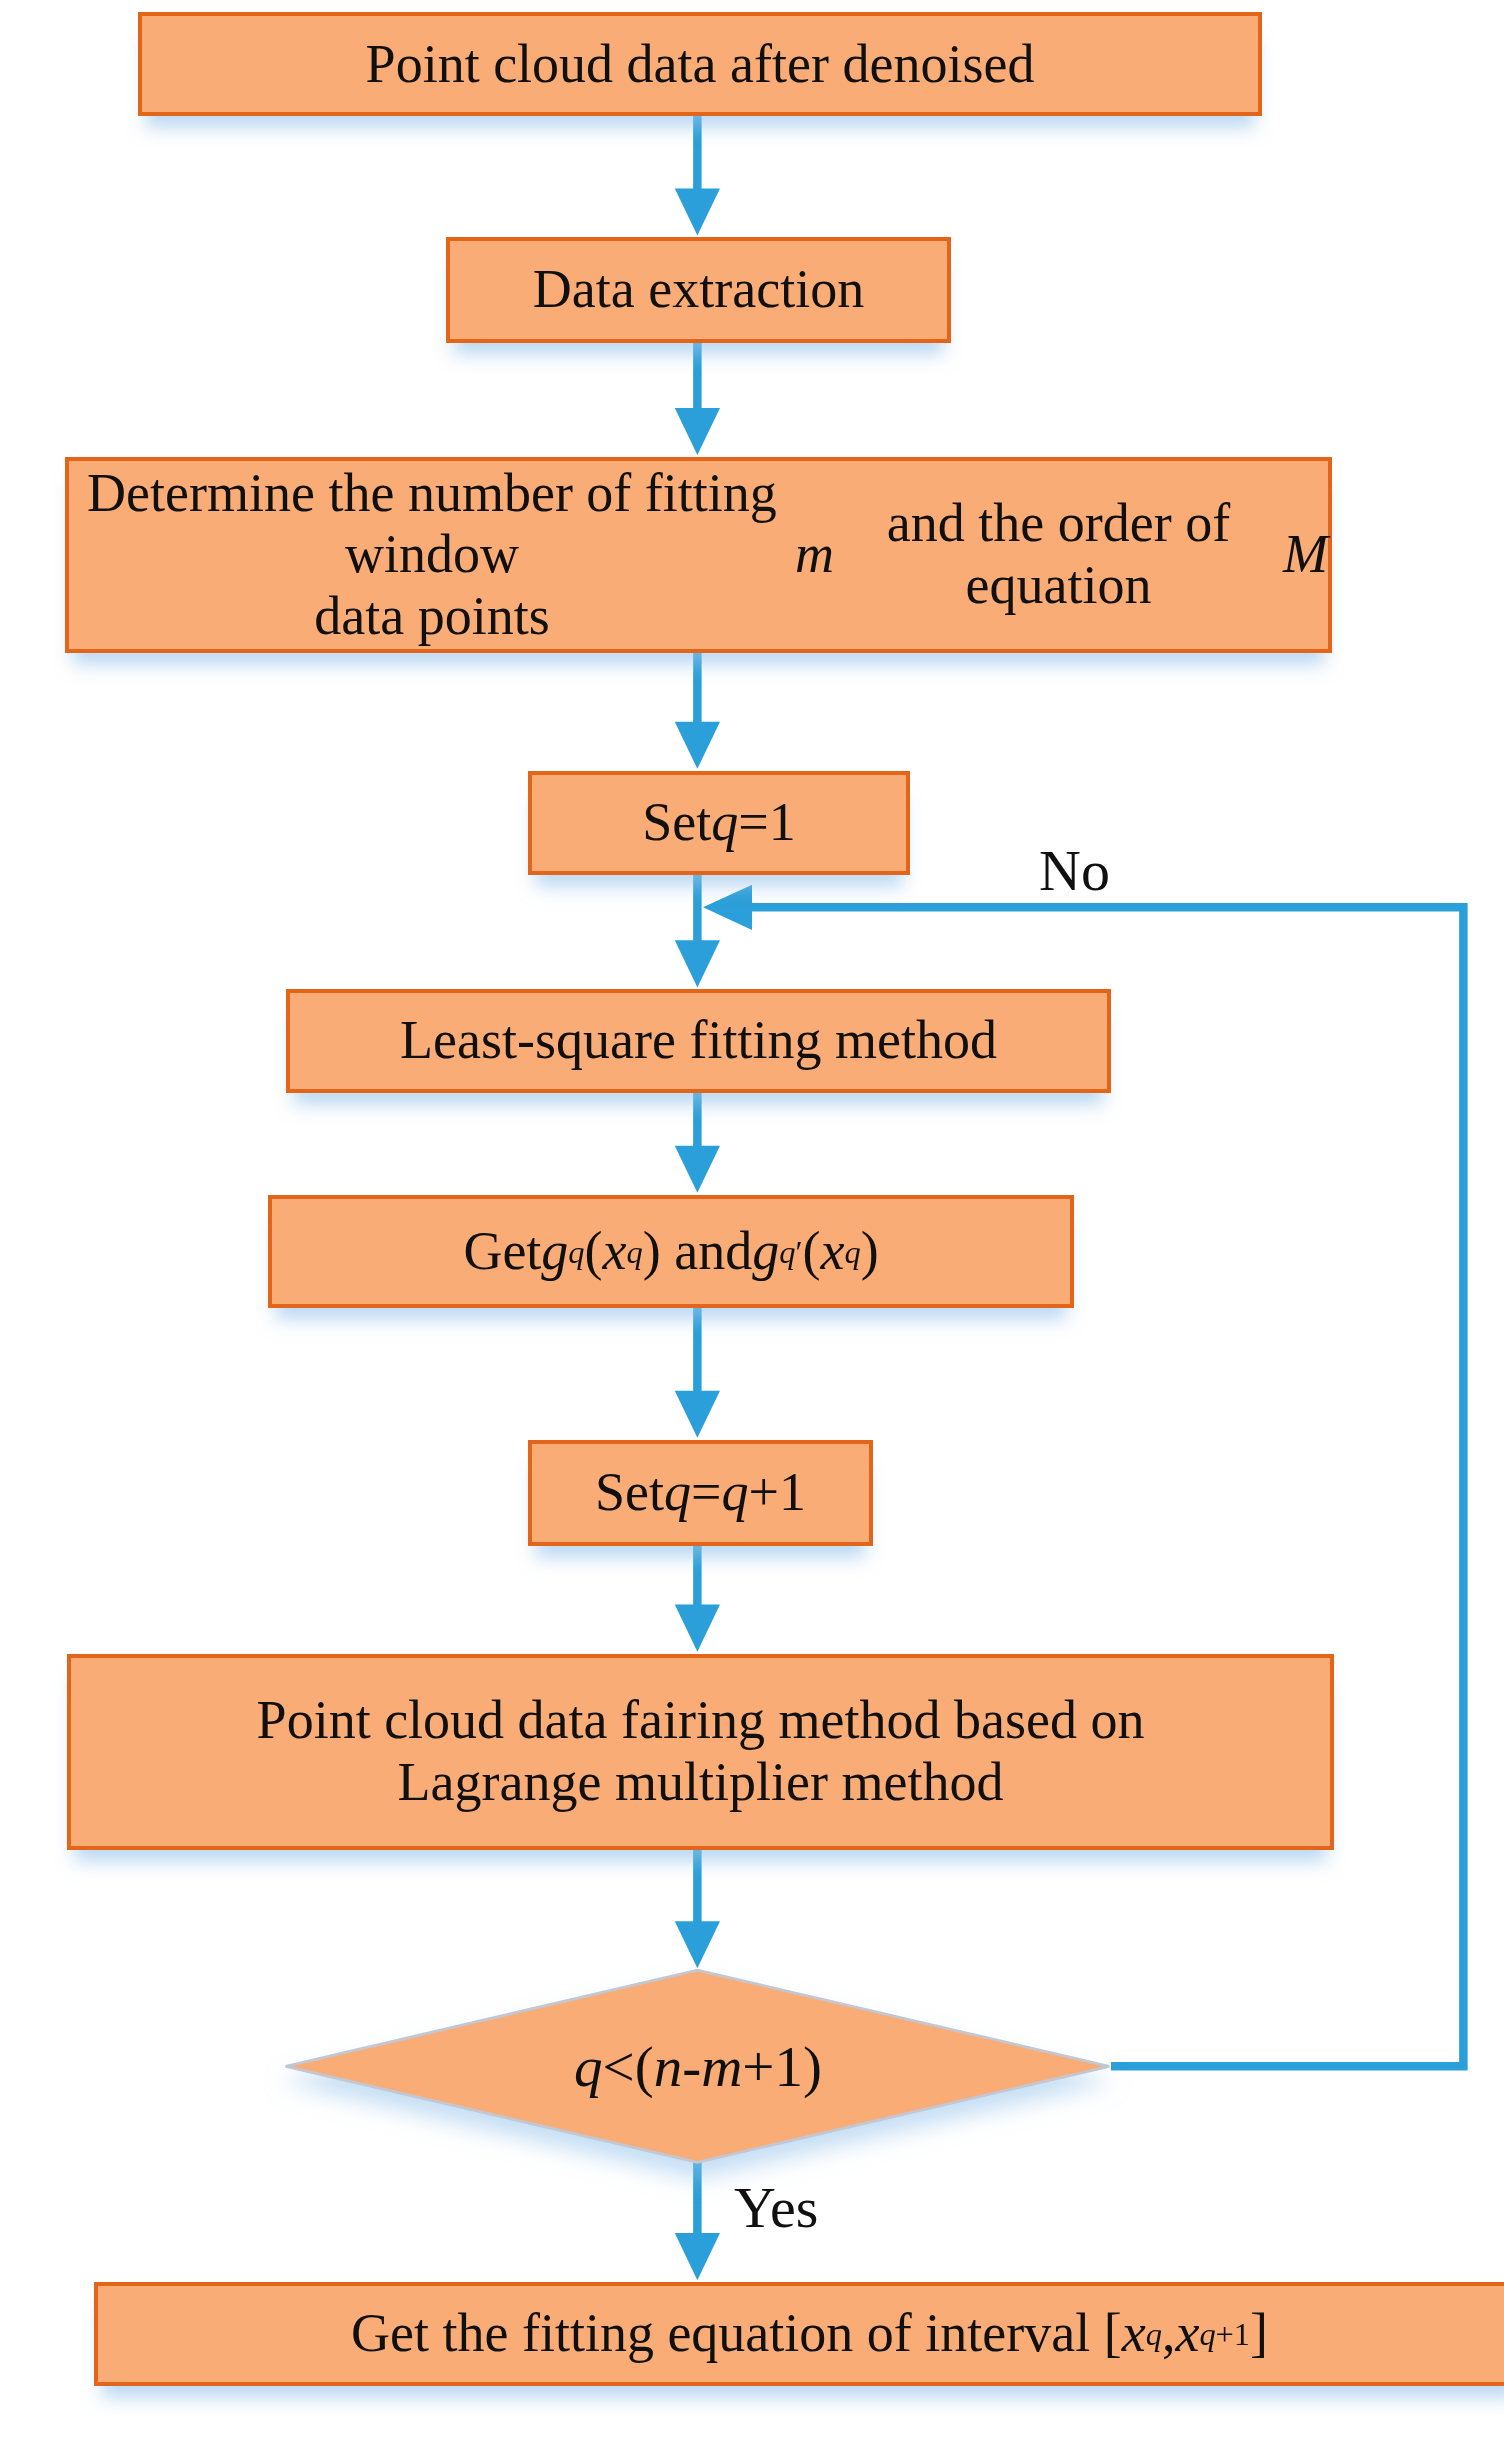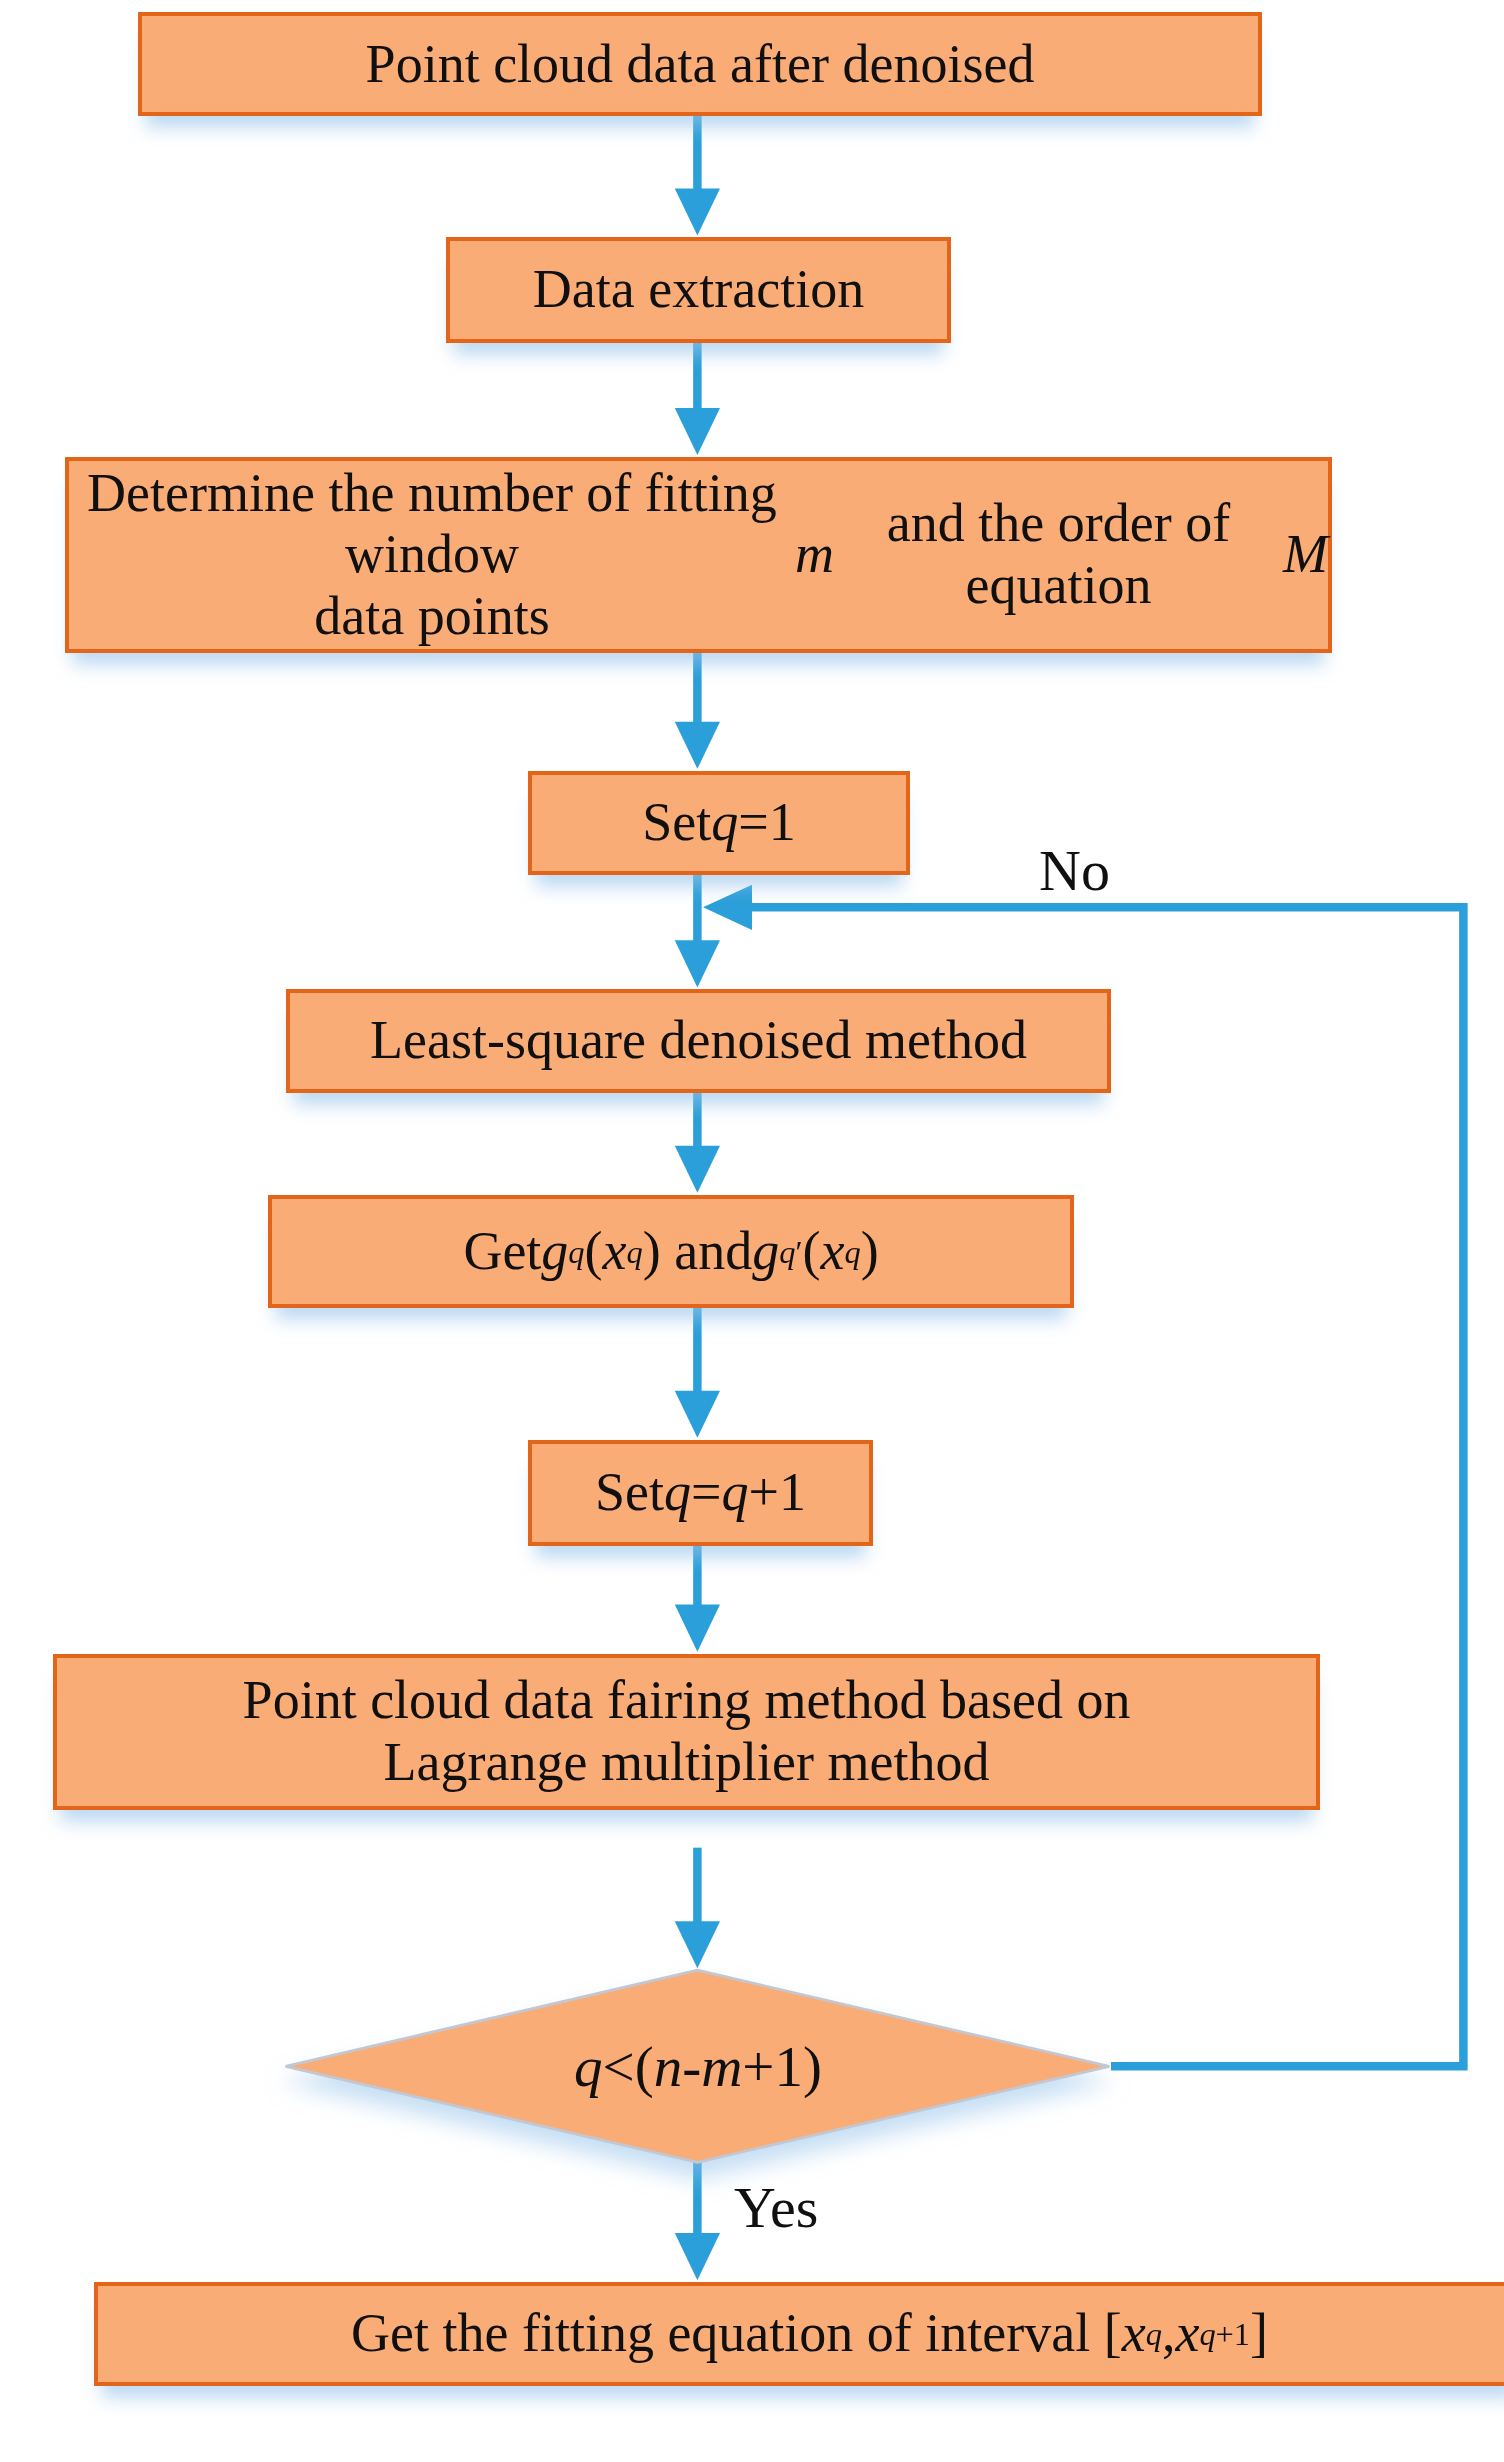--- a/index.html
+++ b/index.html
@@ -107,27 +107,27 @@
   </svg>
 
   <div class="node" style="left:446px; top:237px; width:505px; height:106px">Data extraction</div>
 
   <div class="node" style="left:138px; top:12.3px; width:1124px; height:104px">Point cloud data after denoised</div>
 
   <div class="node" style="left:65px; top:457px; width:1267px; height:196px">Determine the number of fitting window<br>data points <i>m</i> and the order of equation <i>M</i></div>
 
   <div class="node" style="left:528px; top:771px; width:382px; height:104px">Set <i>q</i>=1</div>
 
-  <div class="node" style="left:286px; top:989px; width:825px; height:104px">Least-square denoised method</div>
+  <div class="node" style="left:286px; top:989px; width:825px; height:104px">Least-square fitting method</div>
 
   <div class="node" style="left:268px; top:1195px; width:806px; height:113px">Get <i>g</i><sub><i>q</i></sub>(<i>x</i><sub><i>q</i></sub>) and <i>g</i><sub><i>q</i></sub><sup>′</sup>(<i>x</i><sub><i>q</i></sub>)</div>
 
   <div class="node" style="left:528px; top:1440px; width:345px; height:106px">Set <i>q</i>=<i>q</i>+1</div>
 
-  <div class="node" style="left:53px; top:1654px; width:1267px; height:156px">Point cloud data fairing method based on<br>Lagrange multiplier method</div>
+  <div class="node" style="left:67px; top:1654px; width:1267px; height:196px">Point cloud data fairing method based on<br>Lagrange multiplier method</div>
 
   <div class="diamond-label" style="left:286px; top:1970px; width:824px; height:192px"><i>q</i>&lt;(<i>n</i>-<i>m</i>+1)</div>
 
   <div class="node" style="left:94px; top:2282px; width:1431px; height:104px">Get the fitting equation of interval [<i>x</i><sub><i>q</i></sub>,<i>x</i><sub><i>q</i>+1</sub>]</div>
 
   <div class="edge-label" style="left:1039px; top:842px">No</div>
 
   <div class="edge-label" style="left:734px; top:2179px">Yes</div>
 
 </div>

